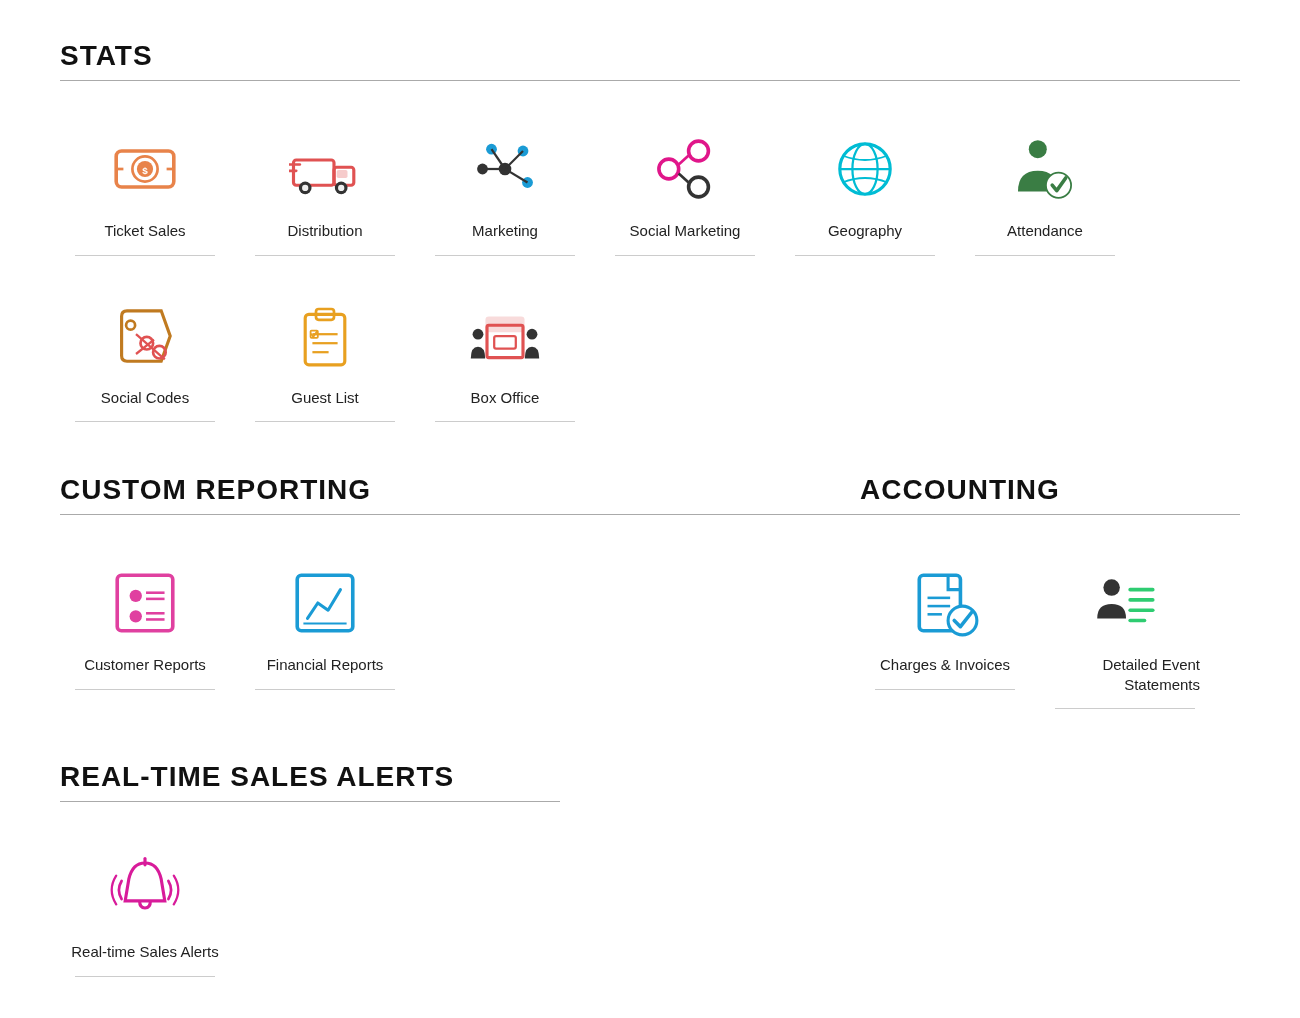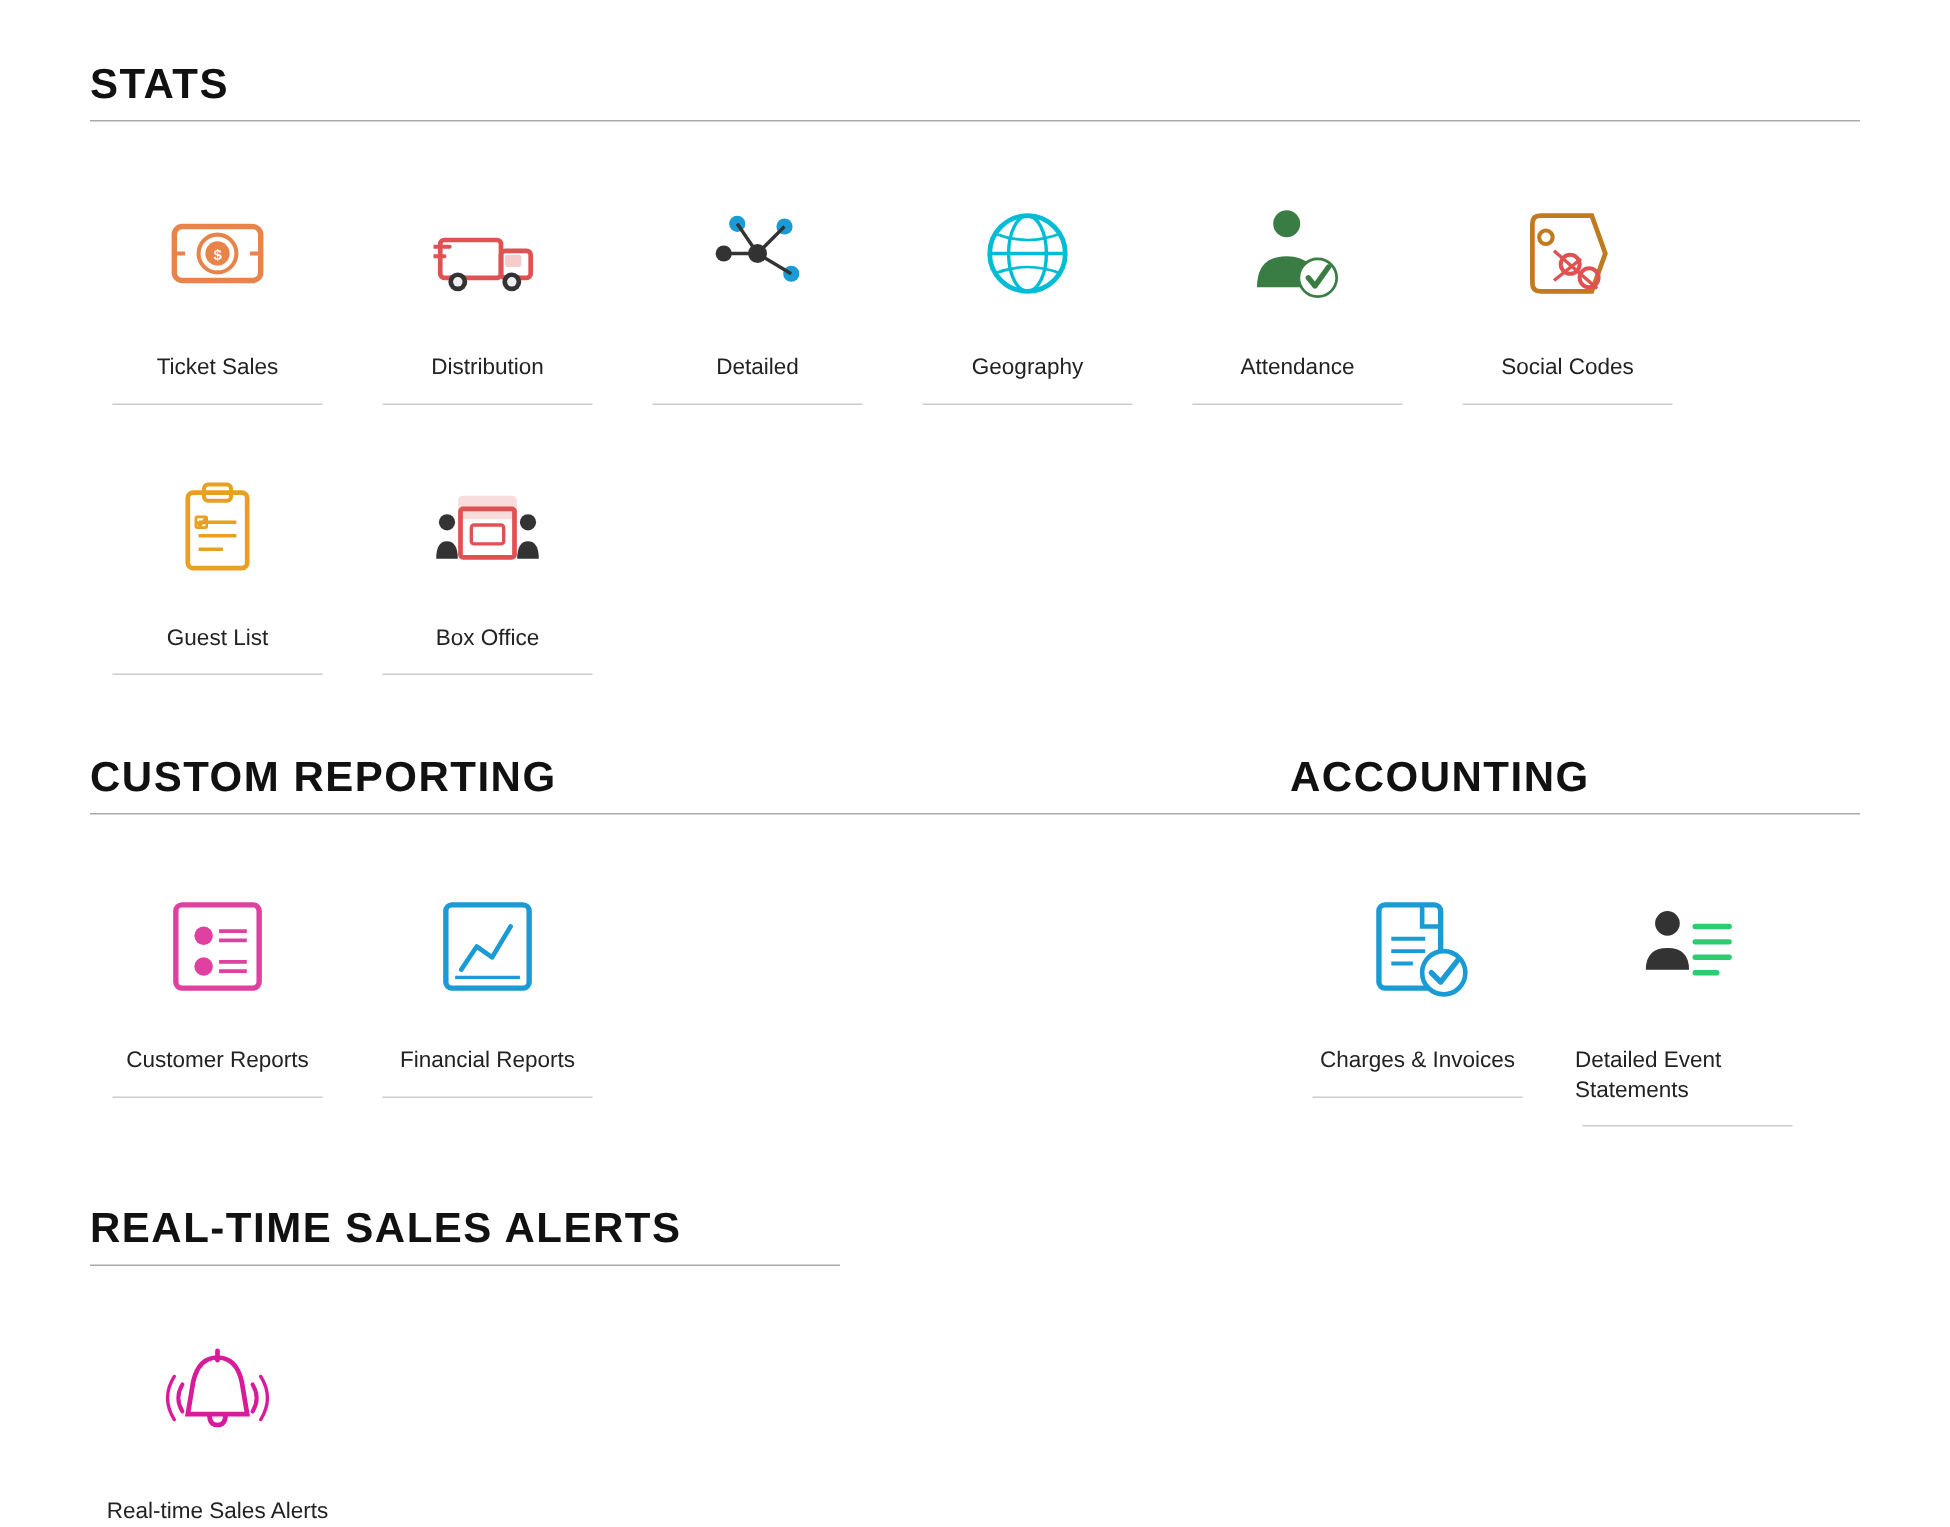--- a/index.html
+++ b/index.html
@@ -45,24 +45,23 @@
       align-items: center;
       justify-content: center;
       margin-bottom: 12px;
     }
     .icon-wrap svg {
       width: 72px;
       height: 72px;
     }
     .card-label {
       font-size: 15px;
-      text-align: left;
+      text-align: right;
       color: #222;
       line-height: 1.3;
-      margin-top: 14px;
     }
     .two-col {
       display: flex;
       width: 100%;
     }
     .col-left { flex: 1; }
     .col-right { flex: 0 0 380px; }
     .bottom-divider {
       border: none;
       border-top: 1.5px solid #ccc;
@@ -123,24 +122,38 @@
         <circle cx="15" cy="40" r="6" fill="#333"></circle>
         <circle cx="60" cy="20" r="6" fill="#1a9bd5"></circle>
         <circle cx="65" cy="55" r="6" fill="#1a9bd5"></circle>
         <circle cx="25" cy="18" r="6" fill="#1a9bd5"></circle>
         <line x1="40" y1="40" x2="15" y2="40" stroke="#333" stroke-width="2.5"></line>
         <line x1="40" y1="40" x2="60" y2="20" stroke="#333" stroke-width="2.5"></line>
         <line x1="40" y1="40" x2="65" y2="55" stroke="#333" stroke-width="2.5"></line>
         <line x1="40" y1="40" x2="25" y2="18" stroke="#333" stroke-width="2.5"></line>
       </svg>
     </div>
-    <span class="card-label">Detailed</span>
-    <hr class="bottom-divider">
-  </div>
-
+    <span class="card-label">Marketing</span>
+    <hr class="bottom-divider">
+  </div>
+
+  <div class="card">
+    <div class="icon-wrap">
+      <svg viewBox="0 0 80 80" xmlns="http://www.w3.org/2000/svg">
+
+        <circle cx="55" cy="20" r="11" fill="none" stroke="#e0168a" stroke-width="4"></circle>
+        <circle cx="22" cy="40" r="11" fill="none" stroke="#e0168a" stroke-width="4"></circle>
+        <circle cx="55" cy="60" r="11" fill="none" stroke="#333" stroke-width="4"></circle>
+        <line x1="33" y1="35" x2="44" y2="25" stroke="#e0168a" stroke-width="3"></line>
+        <line x1="33" y1="45" x2="44" y2="55" stroke="#333" stroke-width="3"></line>
+      </svg>
+    </div>
+    <span class="card-label">Social Marketing</span>
+    <hr class="bottom-divider">
+  </div>
 
   <div class="card">
     <div class="icon-wrap">
       <svg viewBox="0 0 80 80" xmlns="http://www.w3.org/2000/svg">
         <circle cx="40" cy="40" r="28" fill="none" stroke="#00bcd4" stroke-width="3.5"></circle>
 
         <ellipse cx="40" cy="40" rx="14" ry="28" fill="none" stroke="#00bcd4" stroke-width="2.5"></ellipse>
         <line x1="12" y1="40" x2="68" y2="40" stroke="#00bcd4" stroke-width="2.5"></line>
         <path d="M15 25 Q40 35 65 25" fill="none" stroke="#00bcd4" stroke-width="2"></path>
         <path d="M15 55 Q40 45 65 55" fill="none" stroke="#00bcd4" stroke-width="2"></path>

